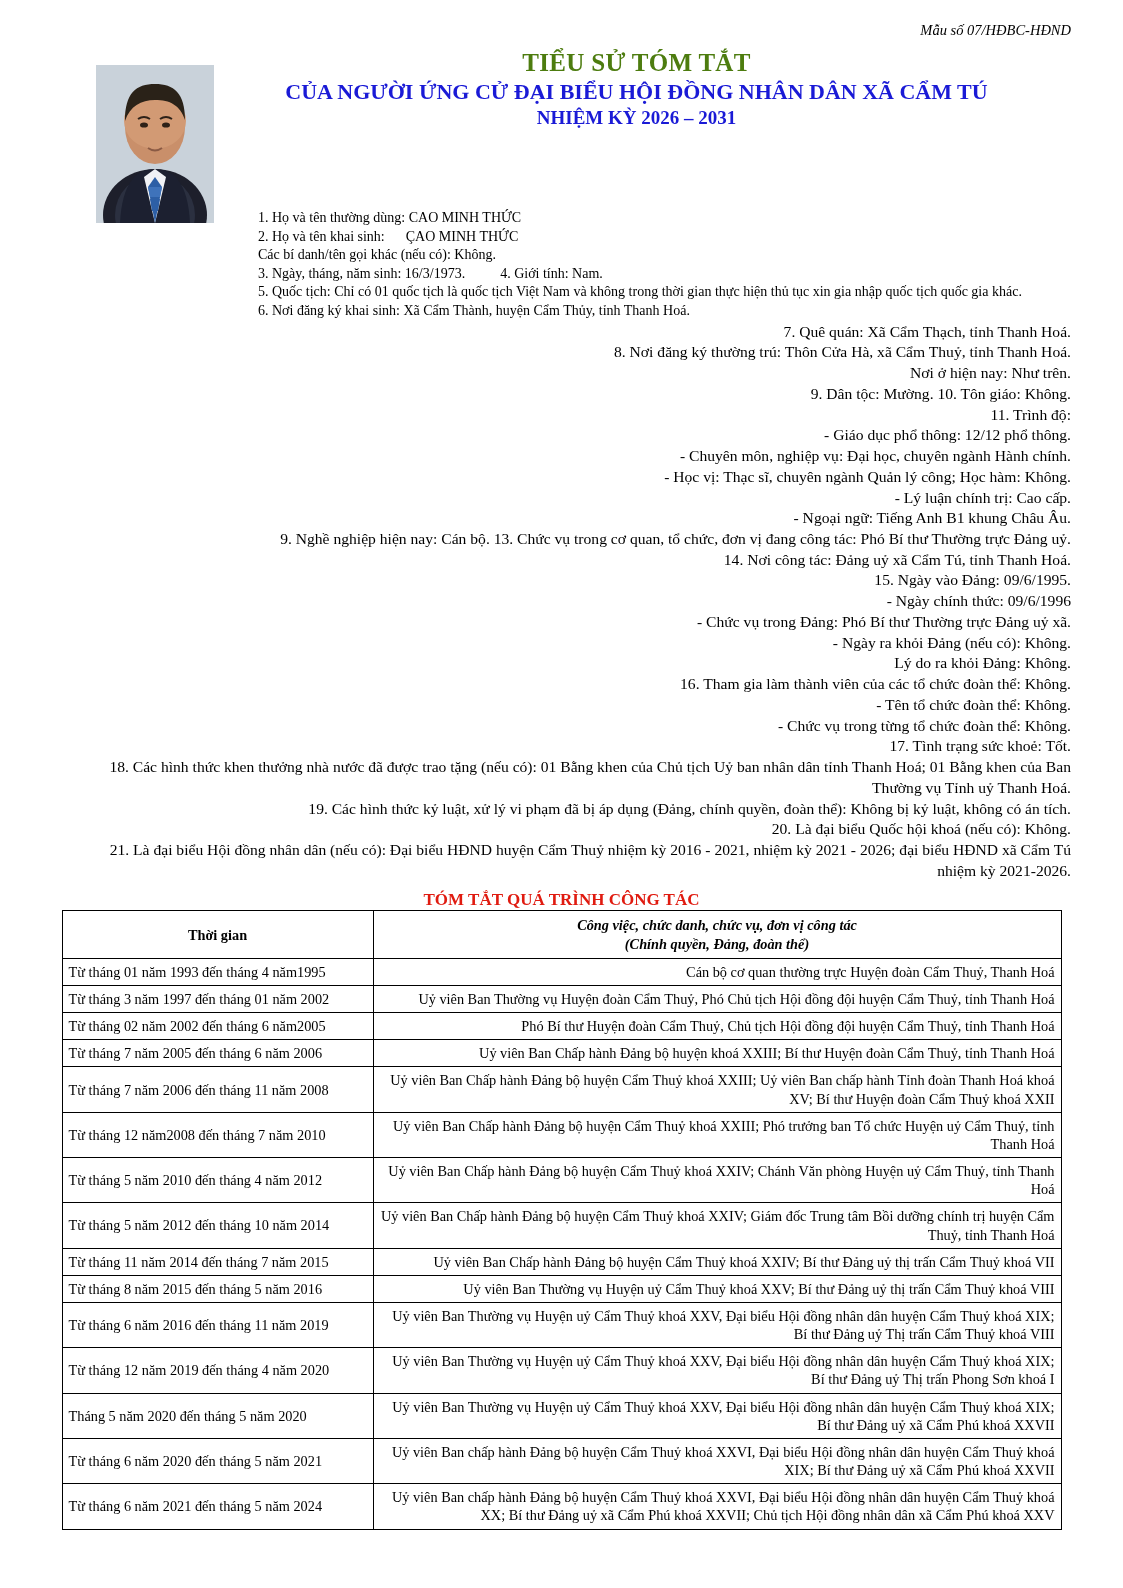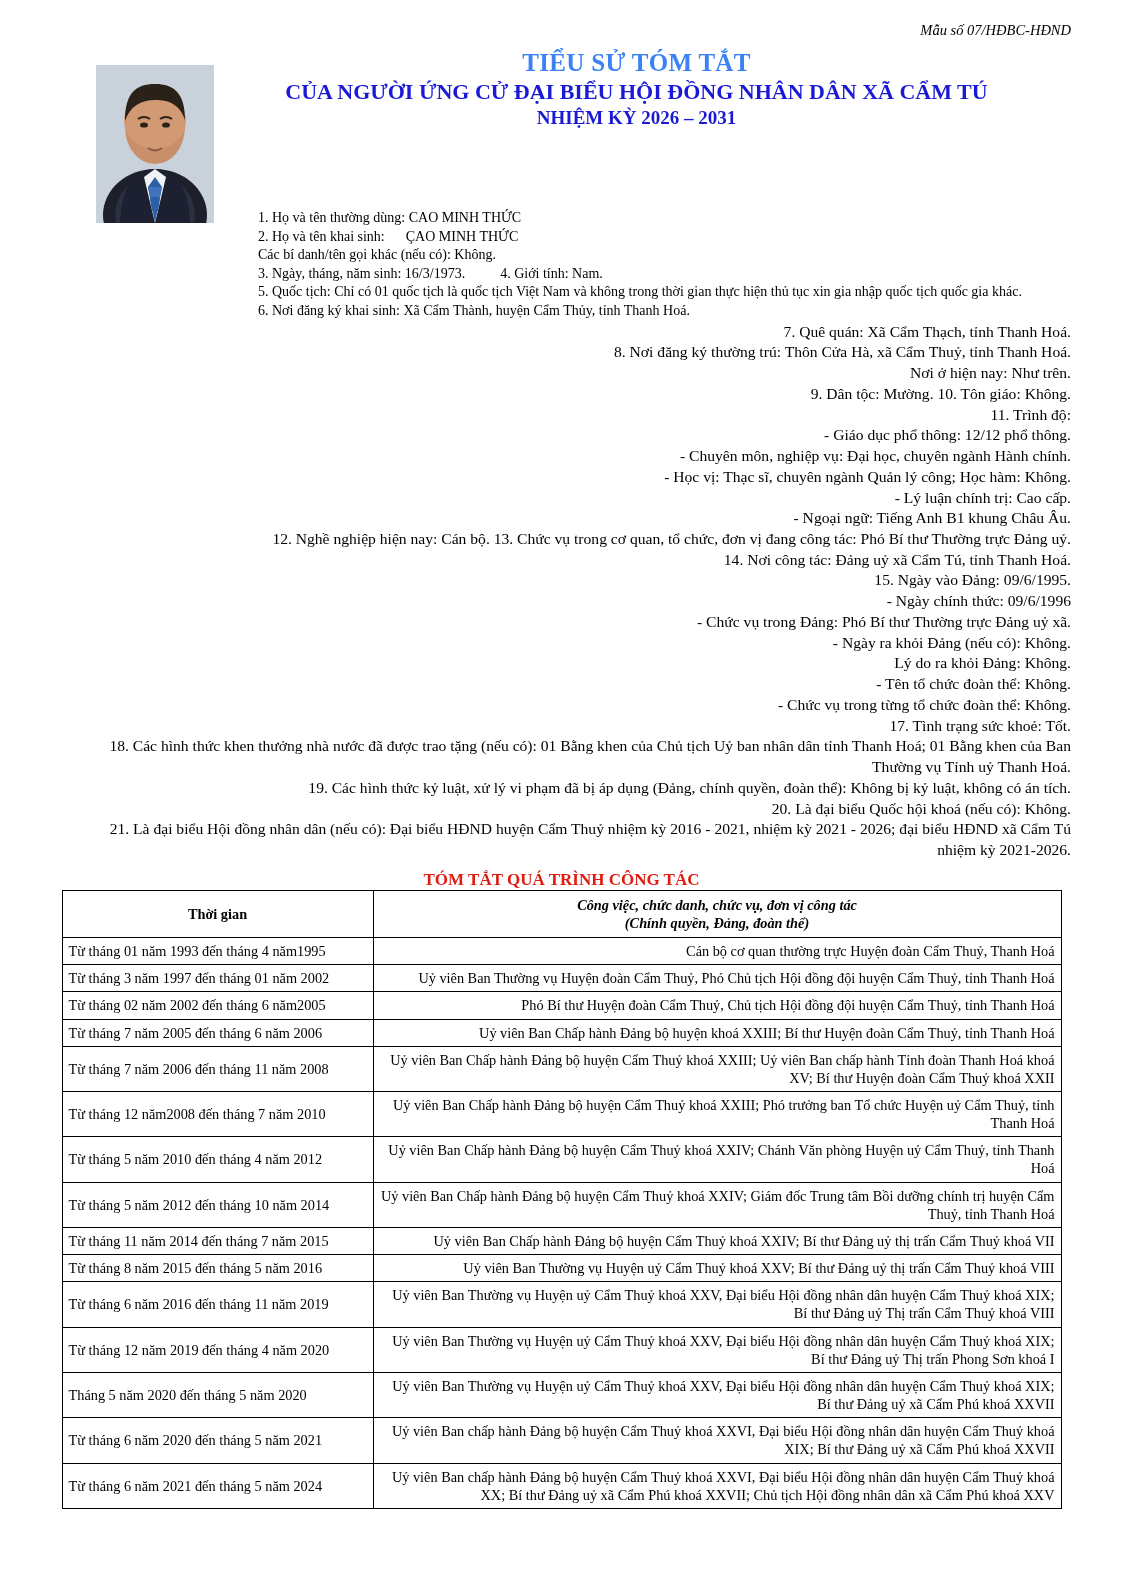--- a/index.html
+++ b/index.html
@@ -40,21 +40,21 @@
     overflow: hidden;
     background: #cfd6dd;
     border: 0;
   }
   .photo svg { display: block; }
   .titles {
     padding-left: 150px;
     text-align: center;
   }
   .title-main {
-    color: #3b82f6;
+    color: #4d7c0f;
     font-weight: bold;
     font-size: 25px;
     letter-spacing: .3px;
     margin: 10px 0 2px 0;
   }
   .title-sub {
     color: #1a1ad6;
     font-weight: bold;
     font-size: 22px;
     margin: 2px 0 2px 0;
@@ -162,27 +162,28 @@
     <p class="line">7. Quê quán: Xã Cẩm Thạch, tỉnh Thanh Hoá.</p>
     <p class="line">8. Nơi đăng ký thường trú: Thôn Cửa Hà, xã Cẩm Thuỷ, tỉnh Thanh Hoá.</p>
     <p class="line">Nơi ở hiện nay: Như trên.</p>
     <p class="line">9. Dân tộc: Mường.      10. Tôn giáo: Không.</p>
     <p class="line">11. Trình độ:</p>
     <p class="line">- Giáo dục phổ thông: 12/12 phổ thông.</p>
     <p class="line">- Chuyên môn, nghiệp vụ: Đại học, chuyên ngành Hành chính.</p>
     <p class="line">- Học vị: Thạc sĩ, chuyên ngành Quản lý công; Học hàm: Không.</p>
     <p class="line">- Lý luận chính trị: Cao cấp.</p>
     <p class="line">- Ngoại ngữ: Tiếng Anh B1 khung Châu Âu.</p>
-    <p class="line">12. Nghề nghiệp hiện nay: Cán bộ.       13. Chức vụ trong cơ quan, tổ chức, đơn vị đang công tác: Phó Bí thư Thường trực Đảng uỷ.</p>
+    <p class="line">9. Nghề nghiệp hiện nay: Cán bộ.       13. Chức vụ trong cơ quan, tổ chức, đơn vị đang công tác: Phó Bí thư Thường trực Đảng uỷ.</p>
     <p class="line">14. Nơi công tác: Đảng uỷ xã Cẩm Tú, tỉnh Thanh Hoá.</p>
     <p class="line">15. Ngày vào Đảng: 09/6/1995.</p>
     <p class="line">- Ngày chính thức: 09/6/1996</p>
     <p class="line">- Chức vụ trong Đảng: Phó Bí thư Thường trực Đảng uỷ xã.</p>
     <p class="line">- Ngày ra khỏi Đảng (nếu có): Không.</p>
     <p class="line">Lý do ra khỏi Đảng: Không.</p>
+    <p class="line">16. Tham gia làm thành viên của các tổ chức đoàn thể: Không.</p>
     <p class="line">- Tên tổ chức đoàn thể: Không.</p>
     <p class="line">- Chức vụ trong từng tổ chức đoàn thể: Không.</p>
     <p class="line">17. Tình trạng sức khoẻ: Tốt.</p>
     <p class="line">18. Các hình thức khen thưởng nhà nước đã được trao tặng (nếu có): 01 Bằng khen của Chủ tịch Uỷ ban nhân dân tỉnh Thanh Hoá; 01 Bằng khen của Ban Thường vụ Tỉnh uỷ Thanh Hoá.</p>
     <p class="line">19. Các hình thức kỷ luật, xử lý vi phạm đã bị áp dụng (Đảng, chính quyền, đoàn thể): Không bị kỷ luật, không có án tích.</p>
     <p class="line">20. Là đại biểu Quốc hội khoá (nếu có): Không.</p>
     <p class="line">21. Là đại biểu Hội đồng nhân dân (nếu có): Đại biểu HĐND huyện Cẩm Thuỷ nhiệm kỳ 2016 - 2021, nhiệm kỳ 2021 - 2026; đại biểu HĐND xã Cẩm Tú nhiệm kỳ 2021-2026.</p>
   </div>
 
   <div class="section-title">TÓM TẮT QUÁ TRÌNH CÔNG TÁC</div>

